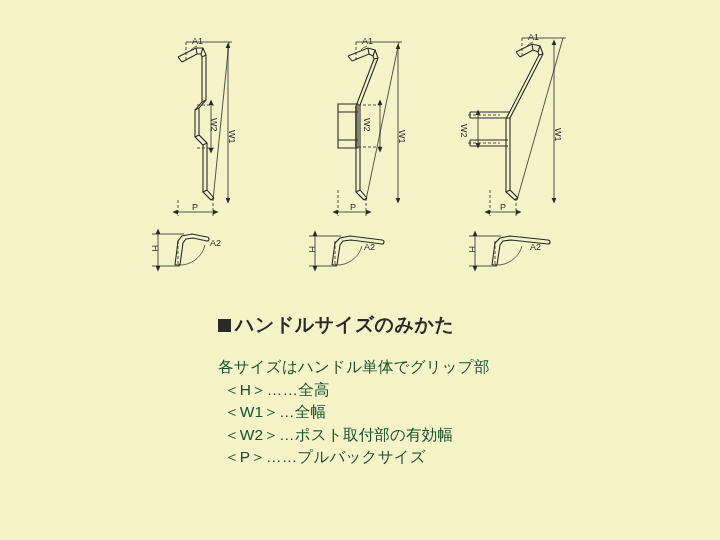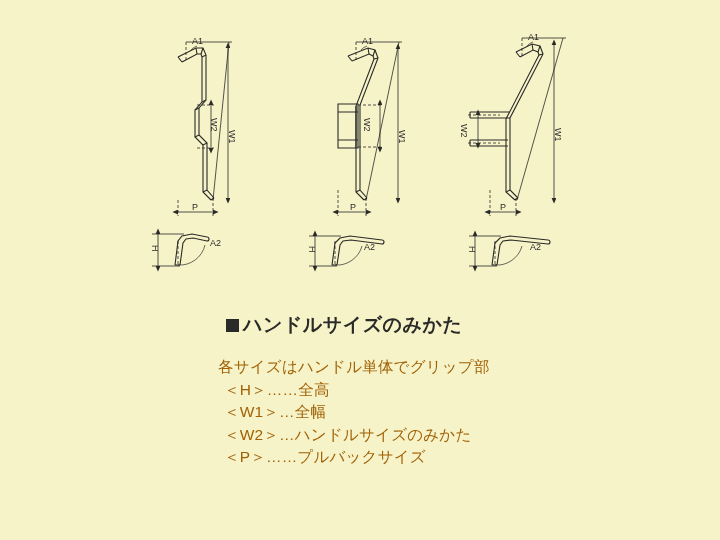--- a/index.html
+++ b/index.html
@@ -32,35 +32,35 @@
     position: absolute;
     left: 218px;
     top: 312px;
     width: 420px;
   }
   .heading {
     font-size: 19px;
     font-weight: bold;
     color: #2a2a28;
     letter-spacing: 0.5px;
-    margin: 0 0 18px 8px;
+    margin: 0 0 18px 0;
     white-space: nowrap;
   }
   .heading .sq {
     display: inline-block;
     width: 13px;
     height: 13px;
     background: #2a2a28;
     margin-right: 4px;
     vertical-align: -1px;
   }
   .body-lines {
     font-size: 15.5px;
     line-height: 22.5px;
-    color: #a16207;
+    color: #14532d;
     letter-spacing: 0.2px;
   }
   .body-lines div {
     white-space: nowrap;
   }
   .lead {
     margin-left: 0px;
   }
   .item {
     margin-left: 6px;
@@ -214,18 +214,18 @@
   </div>
 
   <div id="textblock">
     <div class="heading">
       <span class="sq"></span><span>ハンドルサイズのみかた</span>
     </div>
     <div class="body-lines">
       <div class="lead">各サイズはハンドル単体でグリップ部</div>
       <div class="item">＜H＞……全高</div>
       <div class="item">＜W1＞…全幅</div>
-      <div class="item">＜W2＞…ハンドルサイズのみかた</div>
+      <div class="item">＜W2＞…ポスト取付部の有効幅</div>
       <div class="item">＜P＞……プルバックサイズ</div>
     </div>
   </div>
 
 </div>
 
 </body></html>

